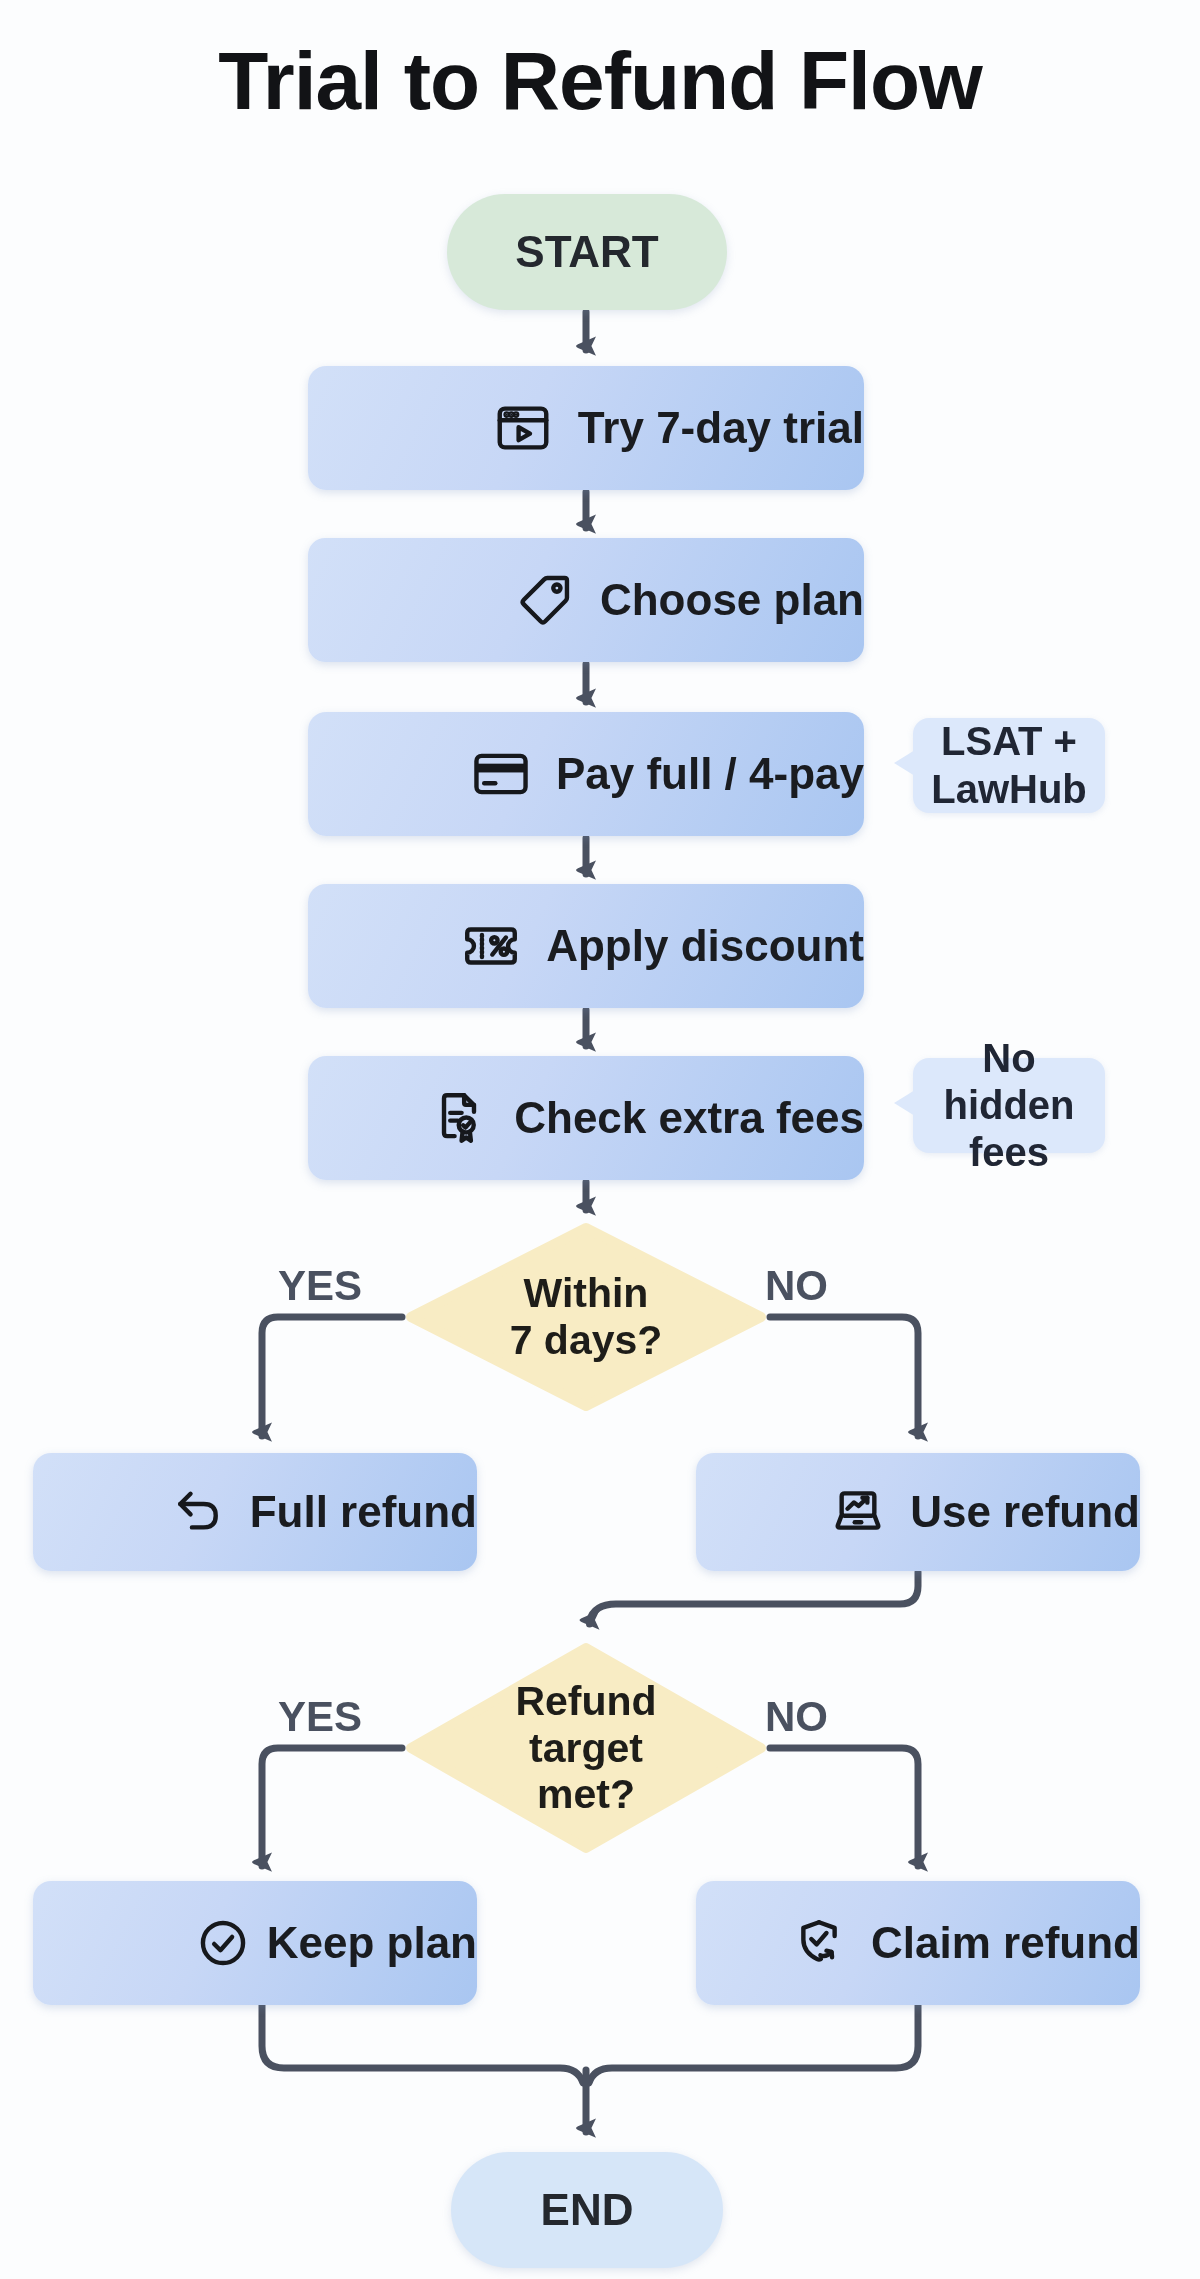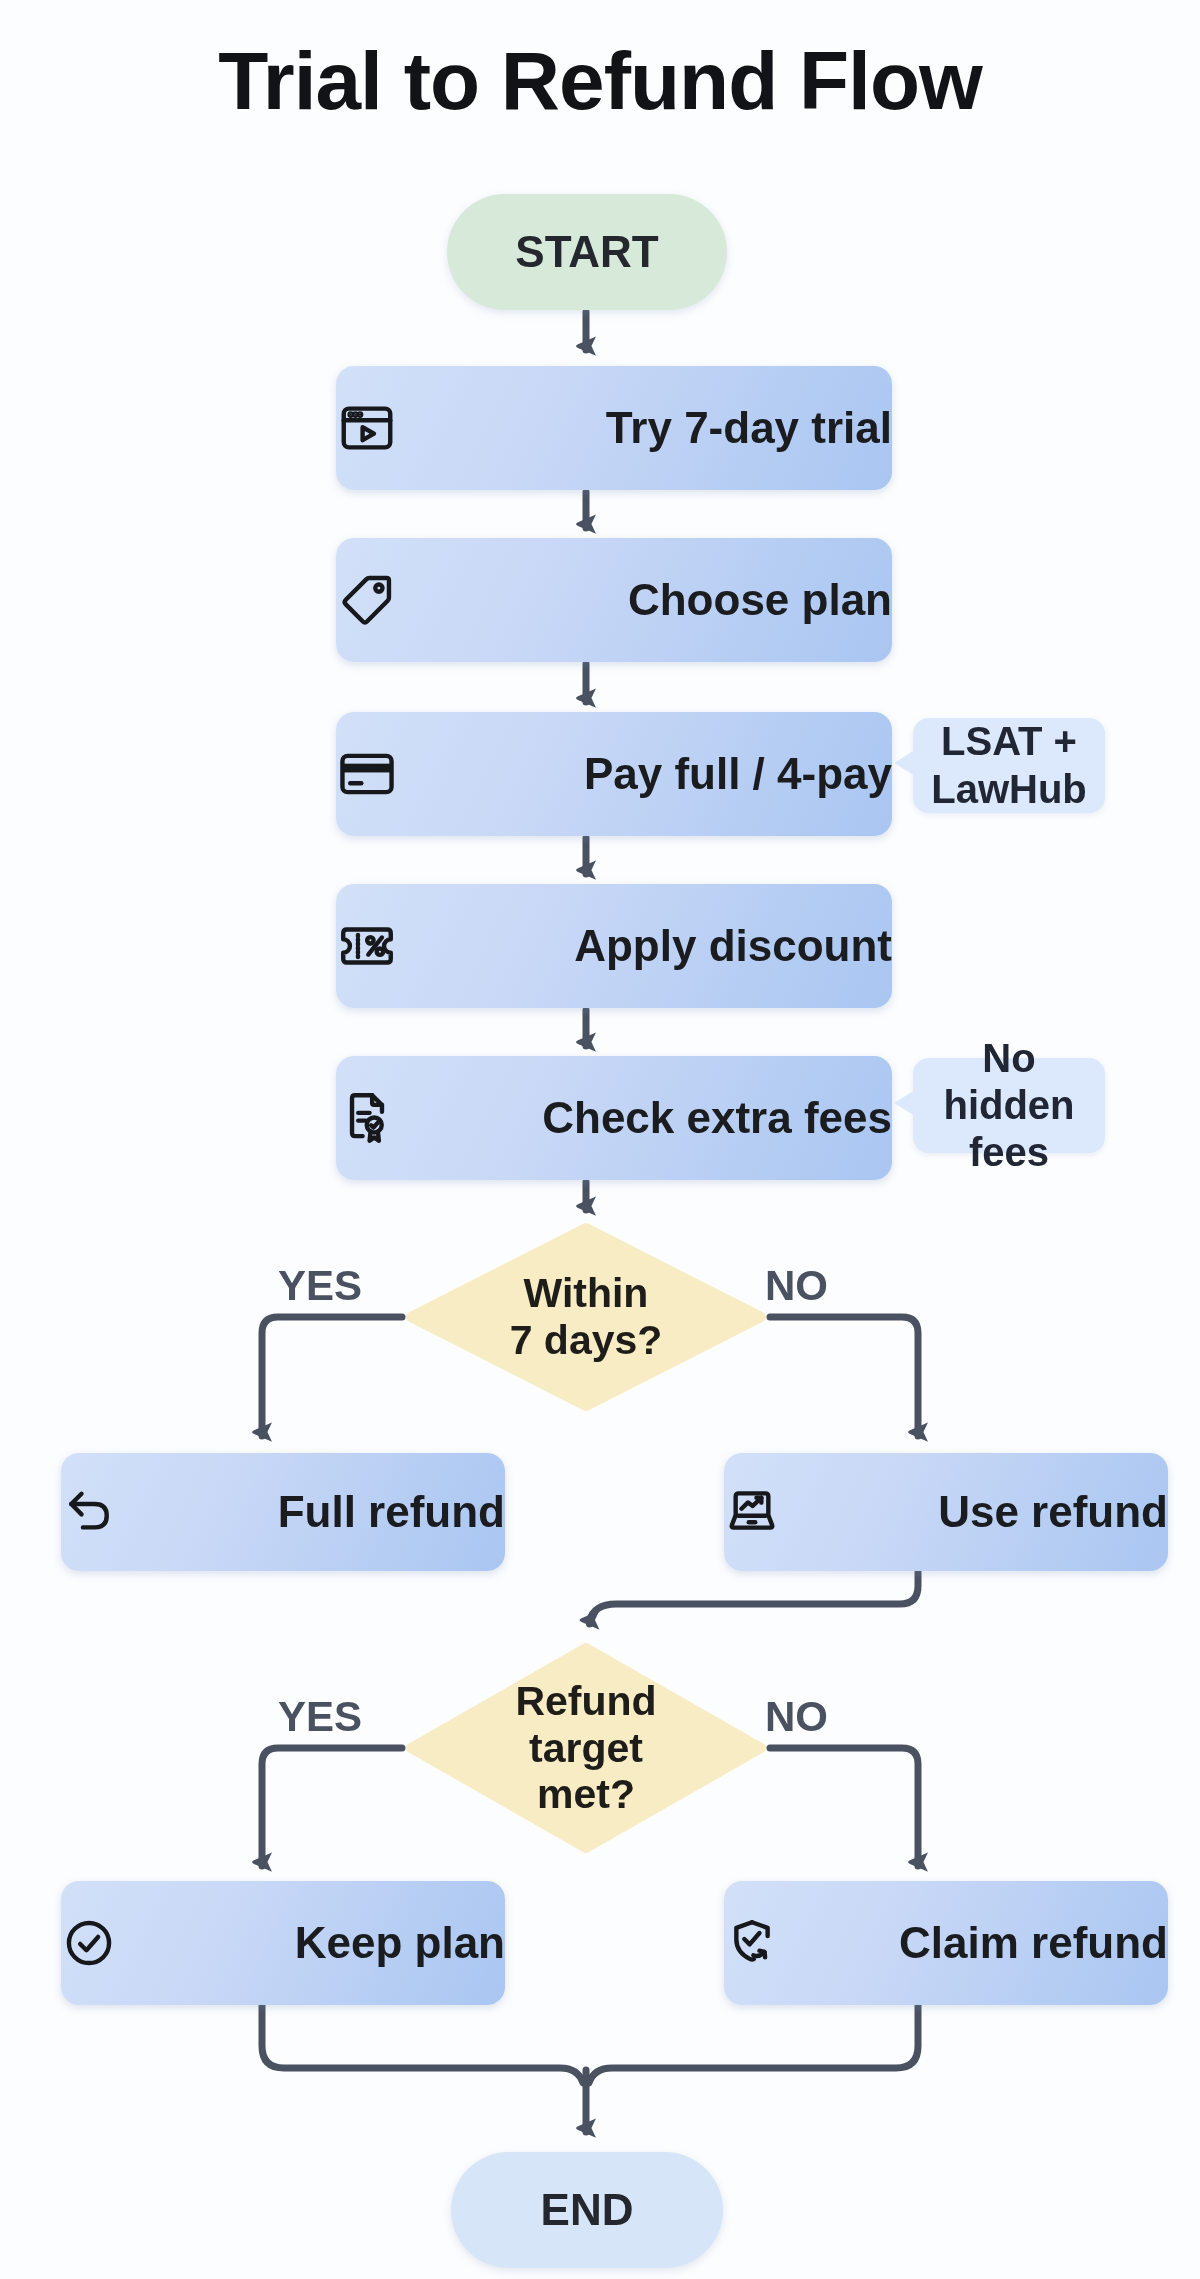--- a/index.html
+++ b/index.html
@@ -21,25 +21,24 @@
   
   .pill{
     position:absolute;z-index:2;display:flex;align-items:center;justify-content:center;
     border-radius:60px;font-size:44px;font-weight:700;color:#24282e;
     box-shadow:0 3px 8px rgba(130,150,185,.22);
   }
   .pill.start{background:var(--start-fill);}
   .pill.end{background:var(--end-fill);}
   
   .process{
-    position:absolute;z-index:2;display:flex;align-items:center;justify-content:space-between;gap:24px;
+    position:absolute;z-index:2;display:flex;align-items:center;justify-content:flex-end;gap:24px;
     border-radius:18px;
     background:linear-gradient(116deg,var(--process-fill-start) 0%,#c7d7f6 40%,var(--process-fill-end) 100%);
     box-shadow:0 3px 9px rgba(125,148,190,.25);
-    margin-left:28px;
   }
   .process .label{font-size:44px;font-weight:700;color:var(--text);white-space:nowrap;}
   .process svg.icon{flex:0 0 auto;}
   svg.icon *{vector-effect:non-scaling-stroke;}
   svg.icon{stroke:#16181c;fill:none;stroke-width:4.4;stroke-linecap:round;stroke-linejoin:round;}
   
   .decision{position:absolute;z-index:1;}
   .decision svg{position:absolute;left:0;top:0;overflow:visible;}
   .decision polygon{fill:var(--decision-fill);stroke:var(--decision-fill);stroke-width:10;stroke-linejoin:round;}
   .decision .question{
@@ -103,21 +102,21 @@
       <rect x="3" y="4.5" width="18" height="15" rx="2"></rect>
       <line x1="3" y1="9" x2="21" y2="9"></line>
       <circle cx="5.7" cy="6.8" r="0.45" fill="#16181c"></circle>
       <circle cx="7.5" cy="6.8" r="0.45" fill="#16181c"></circle>
       <circle cx="9.3" cy="6.8" r="0.45" fill="#16181c"></circle>
       <path d="M10.3 11.7 L14.7 14.2 L10.3 16.7 Z"></path>
     </svg>
     <span class="label">Try 7-day trial</span>
   </div>
 
-  <div class="process" style="left:308px;top:538px;width:556px;height:124px;">
+  <div class="process" style="left:308px;top:538px;width:556px;height:124px;border-radius:17px;">
     <svg class="icon" width="62" height="62" viewBox="0 0 24 24">
       <path d="M12.9 3.5 H19.6 Q20.5 3.5 20.5 4.4 V11.1 Q20.5 11.8 20 12.3 L12.1 20.2 Q11.2 21.1 10.3 20.2 L3.8 13.7 Q2.9 12.8 3.8 11.9 L11.7 4 Q12.2 3.5 12.9 3.5 Z"></path>
       <circle cx="16.6" cy="7.4" r="1.4"></circle>
     </svg>
     <span class="label">Choose plan</span>
   </div>
 
   <div class="process" style="left:308px;top:712px;width:556px;height:124px;">
     <svg class="icon" width="62" height="62" viewBox="0 0 24 24">
       <rect x="2.5" y="5" width="19" height="14" rx="2"></rect>

